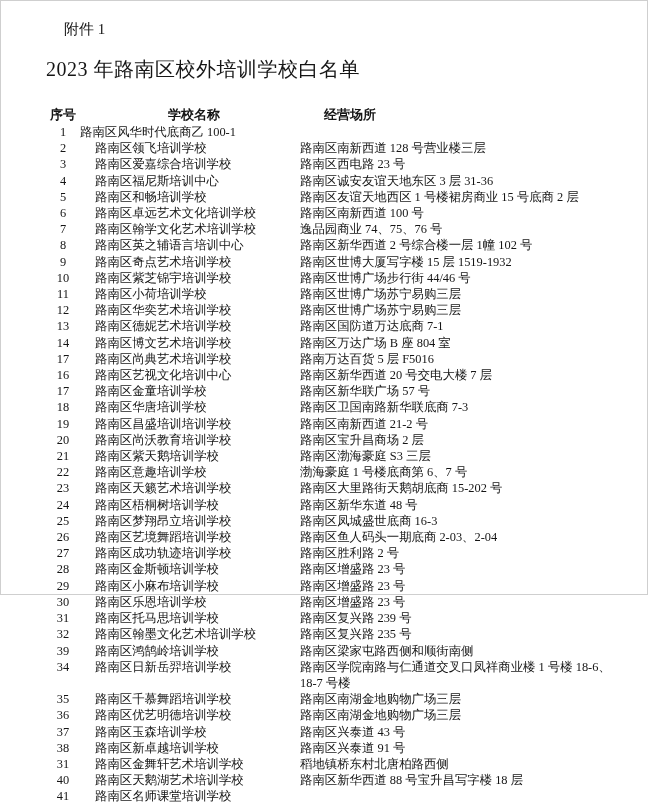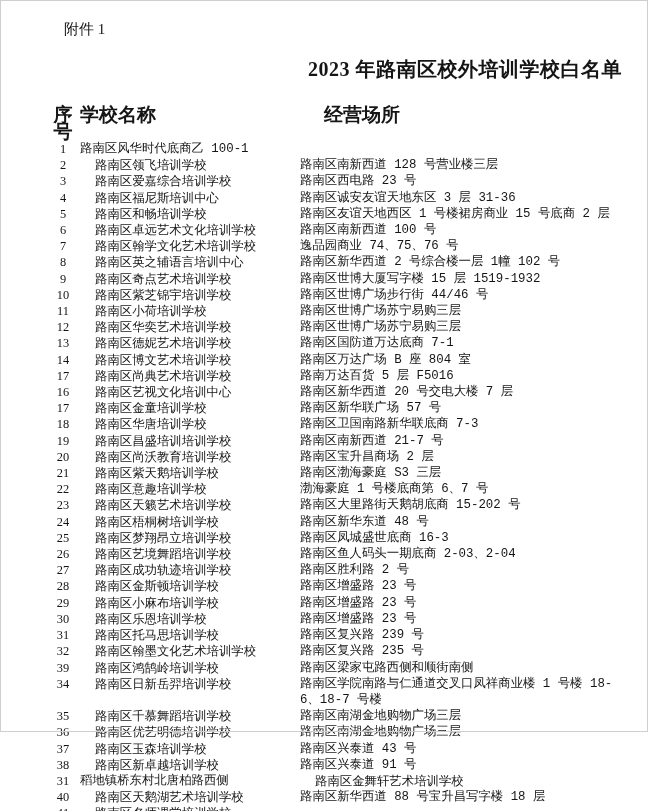--- a/index.html
+++ b/index.html
@@ -7,60 +7,60 @@
   body {
     width: 648px;
     height: 811px;
     background: #ffffff;
     color: #151515;
     font-family: "Liberation Serif", "DejaVu Serif", serif;
     overflow: hidden;
   }
   .page {
     width: 648px;
-    height: 732px;
+    height: 595px;
     padding: 20px 26px 8px 46px;
     background: #ffffff;
     outline: 1px solid #cfcfcf;
     outline-offset: -1px;
   }
   .attachment {
     margin-left: 18px;
     font-size: 15px;
     line-height: 18px;
   }
   .title {
-    text-align: right;
+    text-align: left;
     font-size: 20px;
-    font-weight: bold;
+    font-weight: normal;
     margin: 18px 0 0 0;
     letter-spacing: 0.5px;
     line-height: 26px;
   }
   .table { margin-top: 24px; }
   .thead, .row {
     display: grid;
     grid-template-columns: 34px 220px 1fr;
   }
   .thead {
     font-weight: bold;
-    font-size: 19px;
+    font-size: 13px;
     line-height: 17px;
     margin-bottom: 1px;
   }
   .h-no  { text-align: center; }
-  .h-name{ text-align: left; padding-right: 80px; }
+  .h-name{ text-align: right; padding-right: 80px; }
   .h-loc { text-align: left; padding-left: 24px; }
   .row {
     font-size: 12.4px;
     line-height: 16.2px;
   }
   .cell-no   { text-align: center; }
   .cell-name { padding-left: 15px; white-space: nowrap; }
-  .cell-addr { padding-right: 2px; font-family: Liberation Mono, monospace; }
+  .cell-addr { padding-right: 2px; }
 </style>
 </head>
 <body>
 
 <div class="page">
   <div class="attachment">附件 1</div>
 
   <h1 class="title">2023 年路南区校外培训学校白名单</h1>
 
   <div class="table">
@@ -173,21 +173,21 @@
 
   <div class="row">
     <span class="cell cell-no">18</span>
     <span class="cell cell-name">路南区华唐培训学校</span>
     <span class="cell cell-addr">路南区卫国南路新华联底商 7-3</span>
   </div>
 
   <div class="row">
     <span class="cell cell-no">19</span>
     <span class="cell cell-name">路南区昌盛培训培训学校</span>
-    <span class="cell cell-addr">路南区南新西道 21-7 号</span>
+    <span class="cell cell-addr">路南区南新西道 21-2 号</span>
   </div>
 
   <div class="row">
     <span class="cell cell-no">20</span>
     <span class="cell cell-name">路南区尚沃教育培训学校</span>
     <span class="cell cell-addr">路南区宝升昌商场 2 层</span>
   </div>
 
   <div class="row">
     <span class="cell cell-no">21</span>
@@ -292,22 +292,22 @@
   </div>
 
   <div class="row">
     <span class="cell cell-no">38</span>
     <span class="cell cell-name">路南区新卓越培训学校</span>
     <span class="cell cell-addr">路南区兴泰道 91 号</span>
   </div>
 
   <div class="row">
     <span class="cell cell-no">31</span>
+    <span class="cell cell-name">路南区金舞轩艺术培训学校</span>
     <span class="cell cell-addr">稻地镇桥东村北唐柏路西侧</span>
-    <span class="cell cell-name">路南区金舞轩艺术培训学校</span>
   </div>
 
   <div class="row">
     <span class="cell cell-no">40</span>
     <span class="cell cell-name">路南区天鹅湖艺术培训学校</span>
     <span class="cell cell-addr">路南区新华西道 88 号宝升昌写字楼 18 层</span>
   </div>
 
   <div class="row">
     <span class="cell cell-no">41</span>

